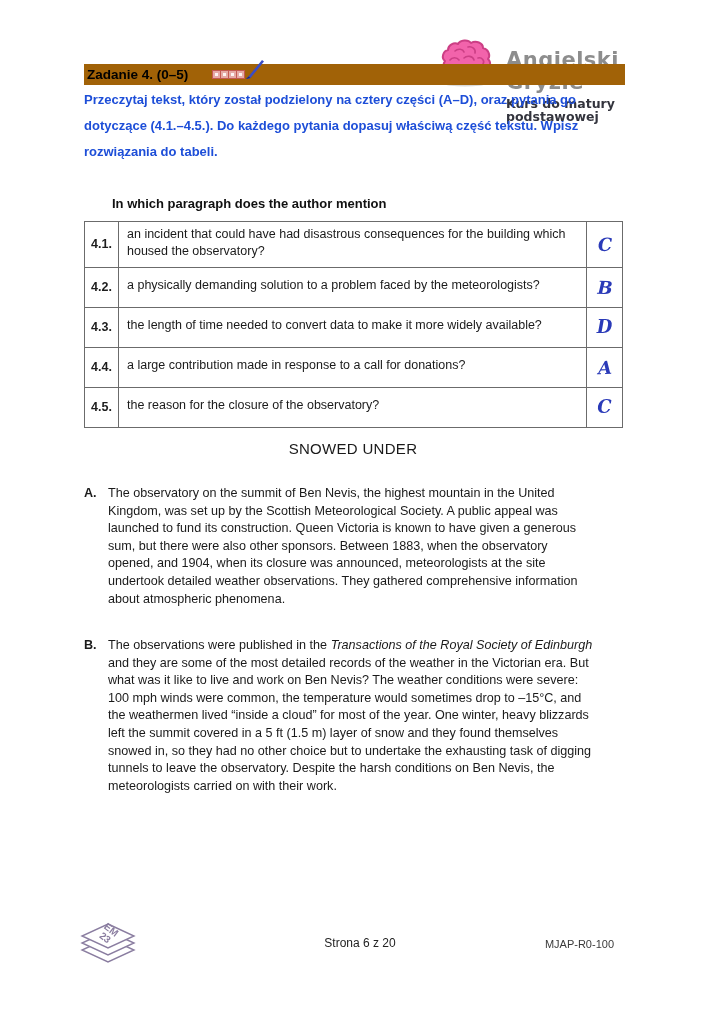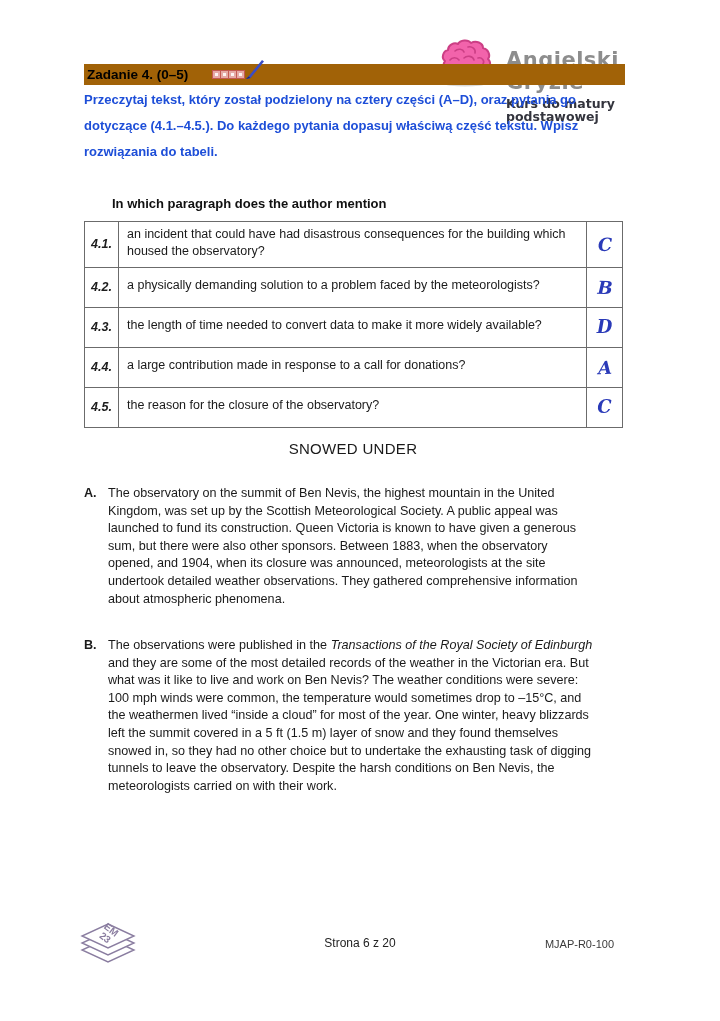--- a/index.html
+++ b/index.html
@@ -113,21 +113,20 @@
     line-height:16.5px;
     vertical-align:middle;
   }
   .col-num{width:34px;}
   .col-q{width:468px;}
   .col-a{width:36px;}
   td.num{
     text-align:center;
     font-weight:bold;
     padding:2px 1px;
-    font-style:italic;
   }
   td.question{
     padding:4px 10px 8px 8px;
     color:#1a1a1a;
   }
   td.answer{
     text-align:center;
     font-family:"DejaVu Serif", serif;
     font-style:italic;
     font-weight:600;

